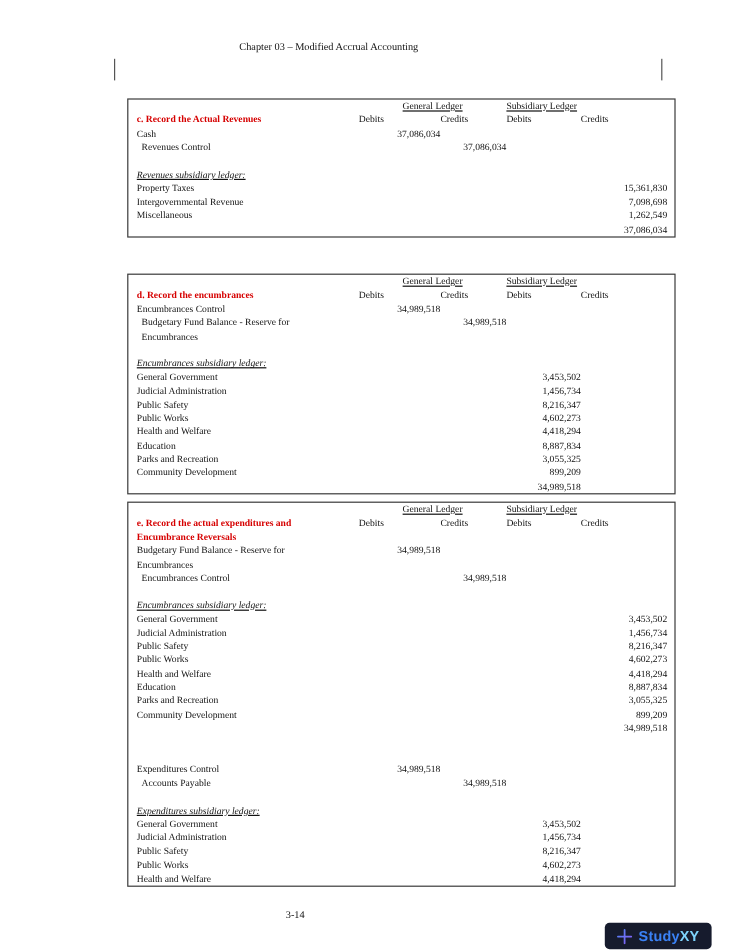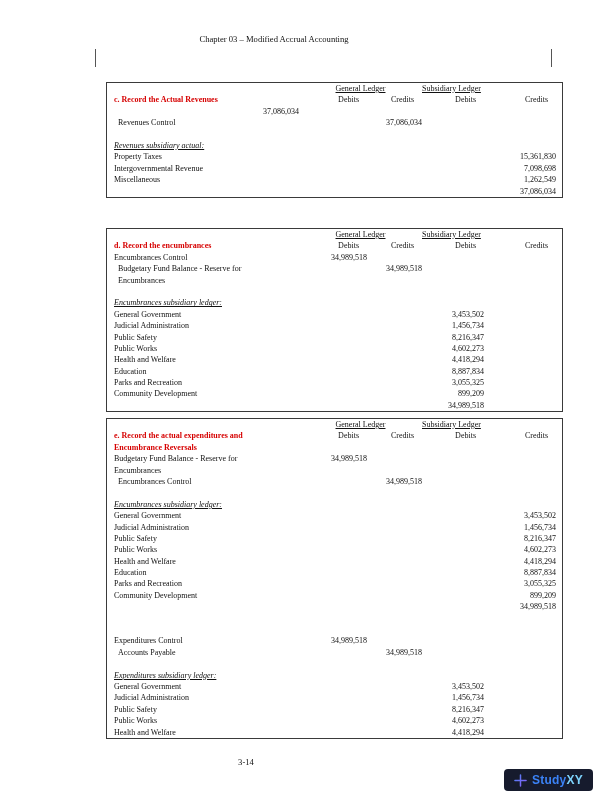--- a/index.html
+++ b/index.html
@@ -14,21 +14,21 @@
   .section-box { position:absolute; left:106px; width:457px; border:1px solid #3a3a3a;
                  padding-right:6px; background:#fff; }
   .row { display:grid; grid-template-columns:192px 68px 55px 62px 72px;
          height:11.4px; font-size:8px; line-height:11.4px; white-space:nowrap; }
   .cell { overflow:visible; }
   .label { padding-left:7px; }
   .ind { padding-left:11px; }
   .subledger { font-style:italic; text-decoration:underline; }
   .red-title { color:#d60000; font-weight:bold; }
   .amt { text-align:right; }
-  .colhdr { text-align:right; padding-right:8px; }
+  .colhdr { text-align:left; padding-right:8px; }
   .span-gl { grid-column:2/4; text-align:center; text-decoration:underline; }
   .span-sub { grid-column:4/6; text-align:left; text-decoration:underline; }
   .doc-footer { position:absolute; top:757px; left:0; width:492px; text-align:center; font-size:8.6px; }
   .brand-badge { position:absolute; right:19px; bottom:1px; width:89px; height:22px;
                  background:#161b2d; border-radius:4px; display:flex; align-items:center;
                  justify-content:center; gap:5px; font-family:"Liberation Sans", sans-serif; }
   .brand-text { font-size:12px; font-weight:bold; letter-spacing:0.2px; }
   .brand-study { color:#3b82f6; }
   .brand-xy { color:#7dd3fc; }
 </style>
@@ -47,41 +47,42 @@
         <div class="cell span-sub">Subsidiary Ledger</div>
       </div>
       <div class="row">
         <div class="cell label red-title">c. Record the Actual Revenues</div>
         <div class="cell colhdr">Debits</div>
         <div class="cell colhdr">Credits</div>
         <div class="cell colhdr">Debits</div>
         <div class="cell colhdr">Credits</div>
       </div>
       <div class="row">
+        <div class="cell label">Cash</div>
         <div class="cell amt">37,086,034</div>
         <div class="cell amt"></div>
         <div class="cell amt"></div>
         <div class="cell amt"></div>
       </div>
       <div class="row">
         <div class="cell label ind">Revenues Control</div>
         <div class="cell amt"></div>
         <div class="cell amt">37,086,034</div>
         <div class="cell amt"></div>
         <div class="cell amt"></div>
       </div>
       <div class="row">
         <div class="cell label"></div>
         <div class="cell amt"></div>
         <div class="cell amt"></div>
         <div class="cell amt"></div>
         <div class="cell amt"></div>
       </div>
       <div class="row">
-        <div class="cell label subledger">Revenues subsidiary actual:</div>
+        <div class="cell label subledger">Revenues subsidiary ledger:</div>
         <div class="cell amt"></div>
         <div class="cell amt"></div>
         <div class="cell amt"></div>
         <div class="cell amt"></div>
       </div>
       <div class="row">
         <div class="cell label">Property Taxes</div>
         <div class="cell amt"></div>
         <div class="cell amt"></div>
         <div class="cell amt"></div>

